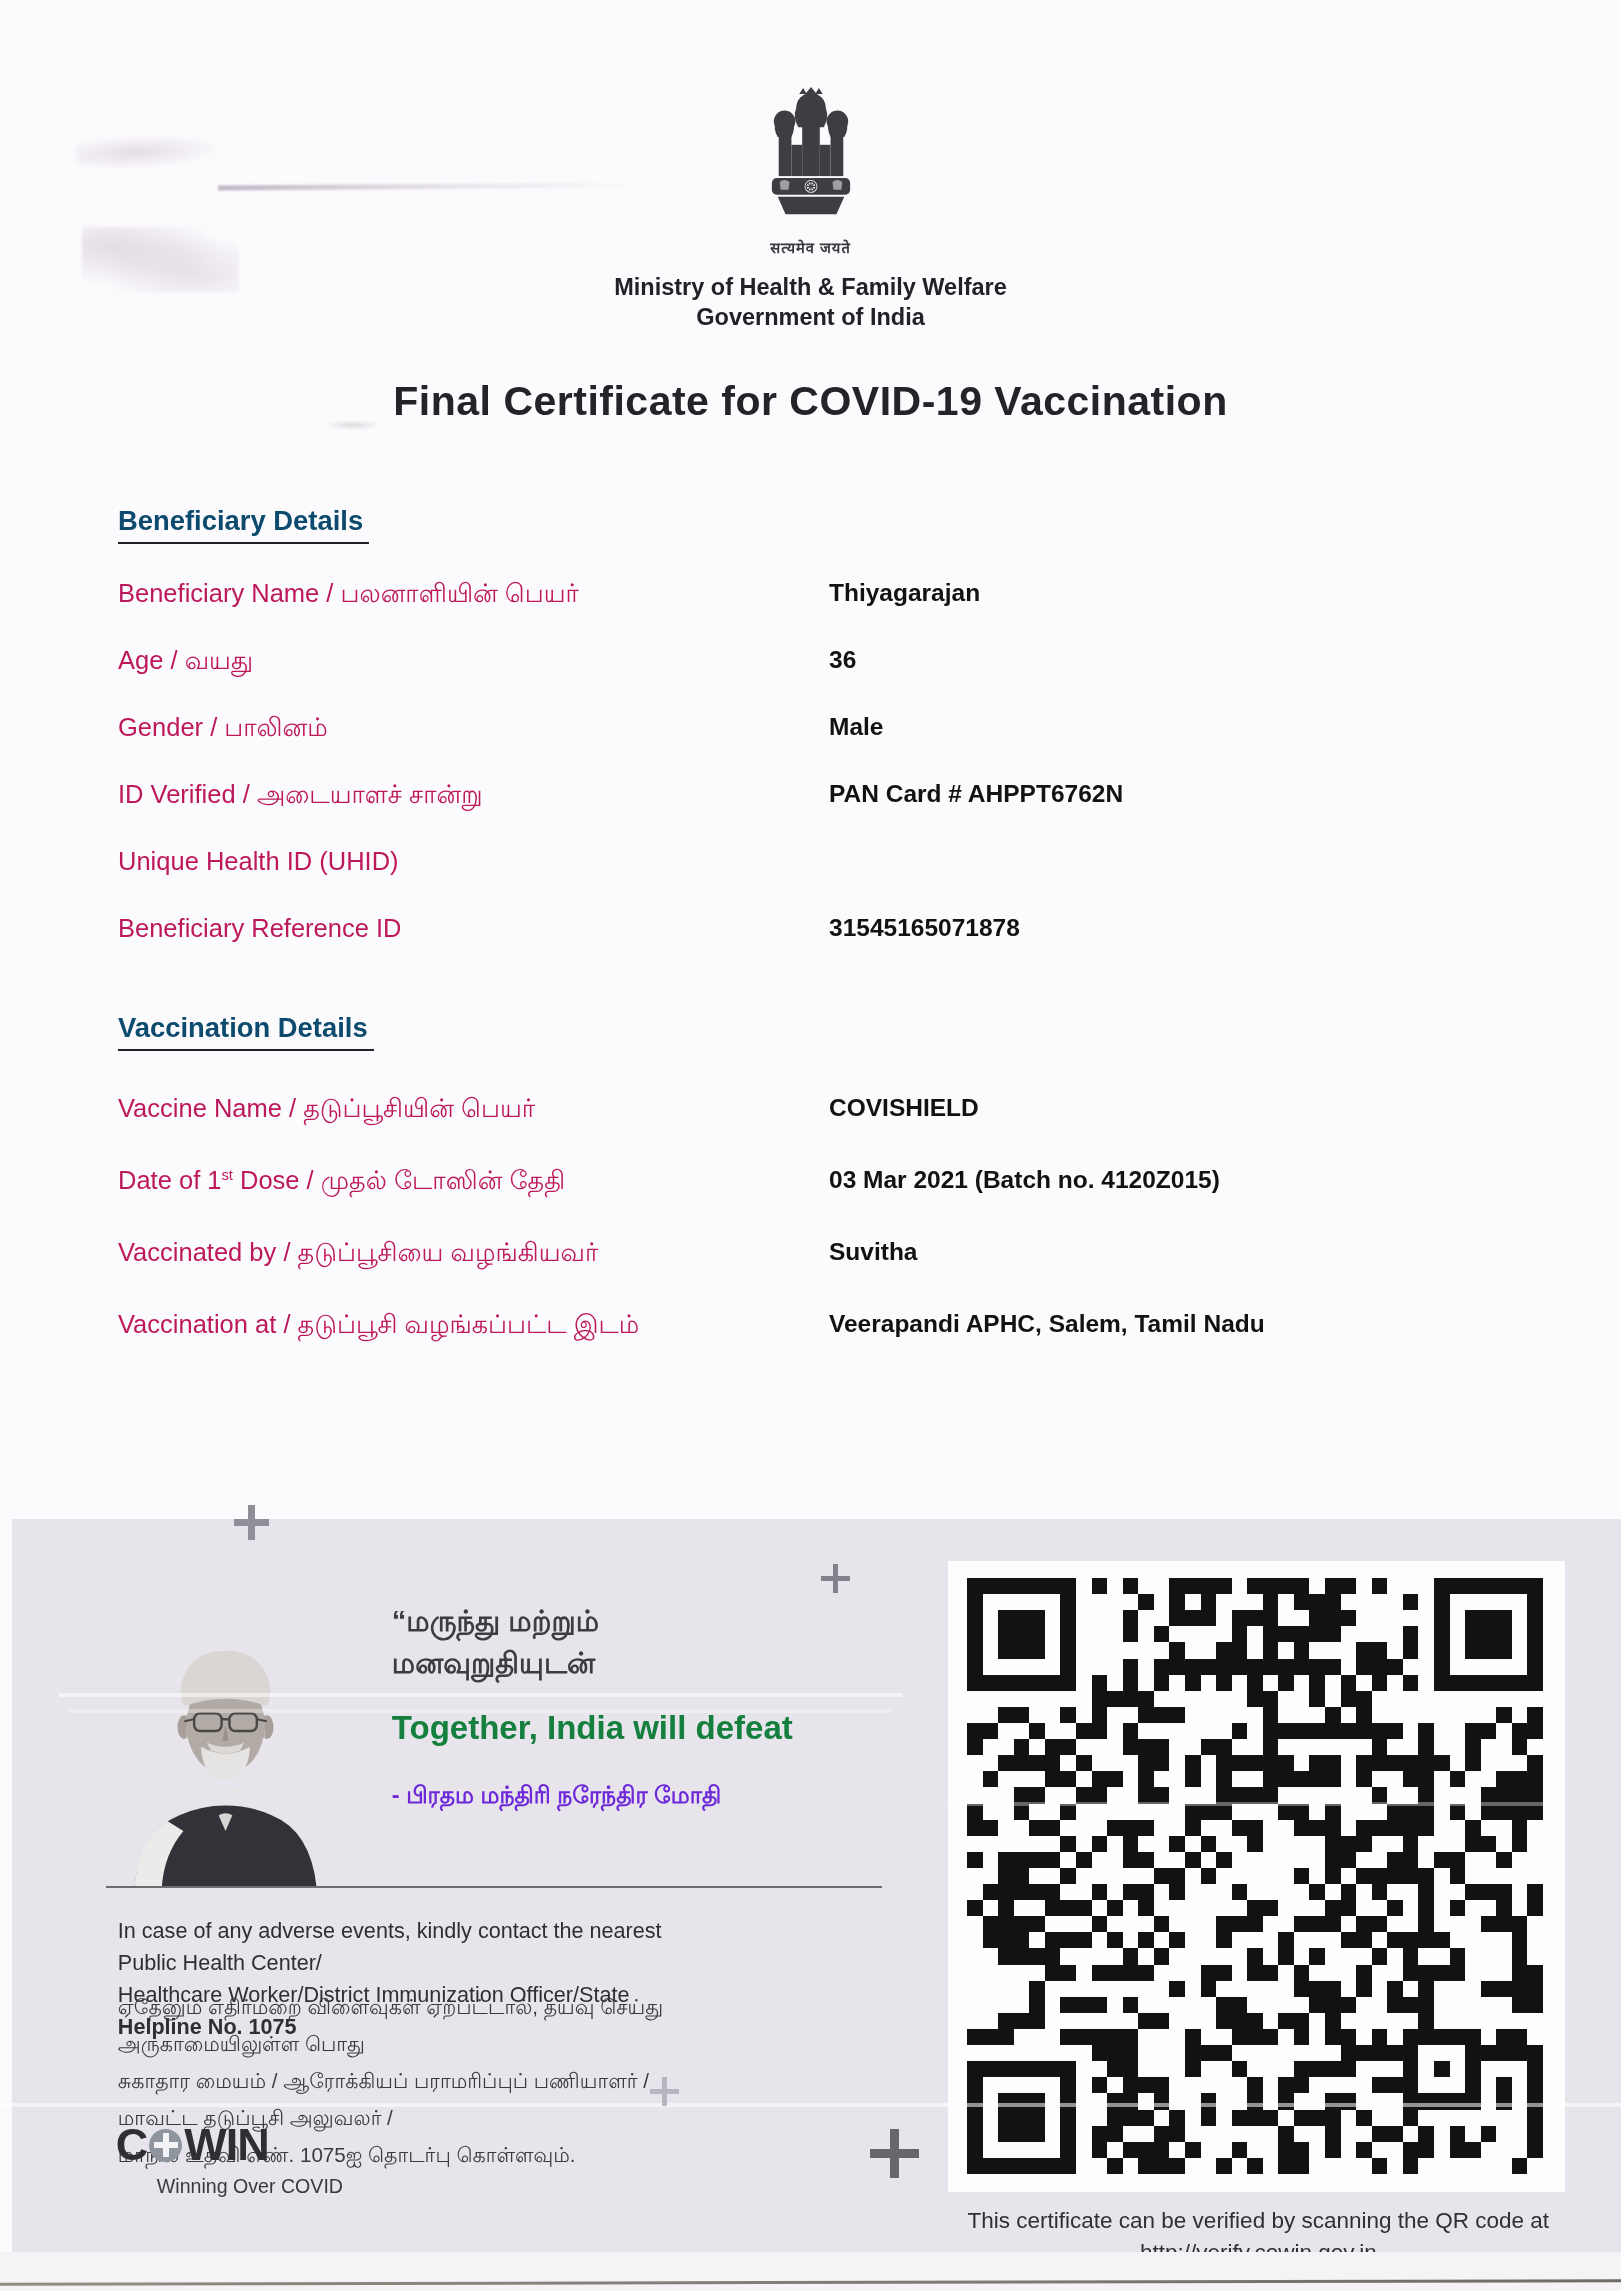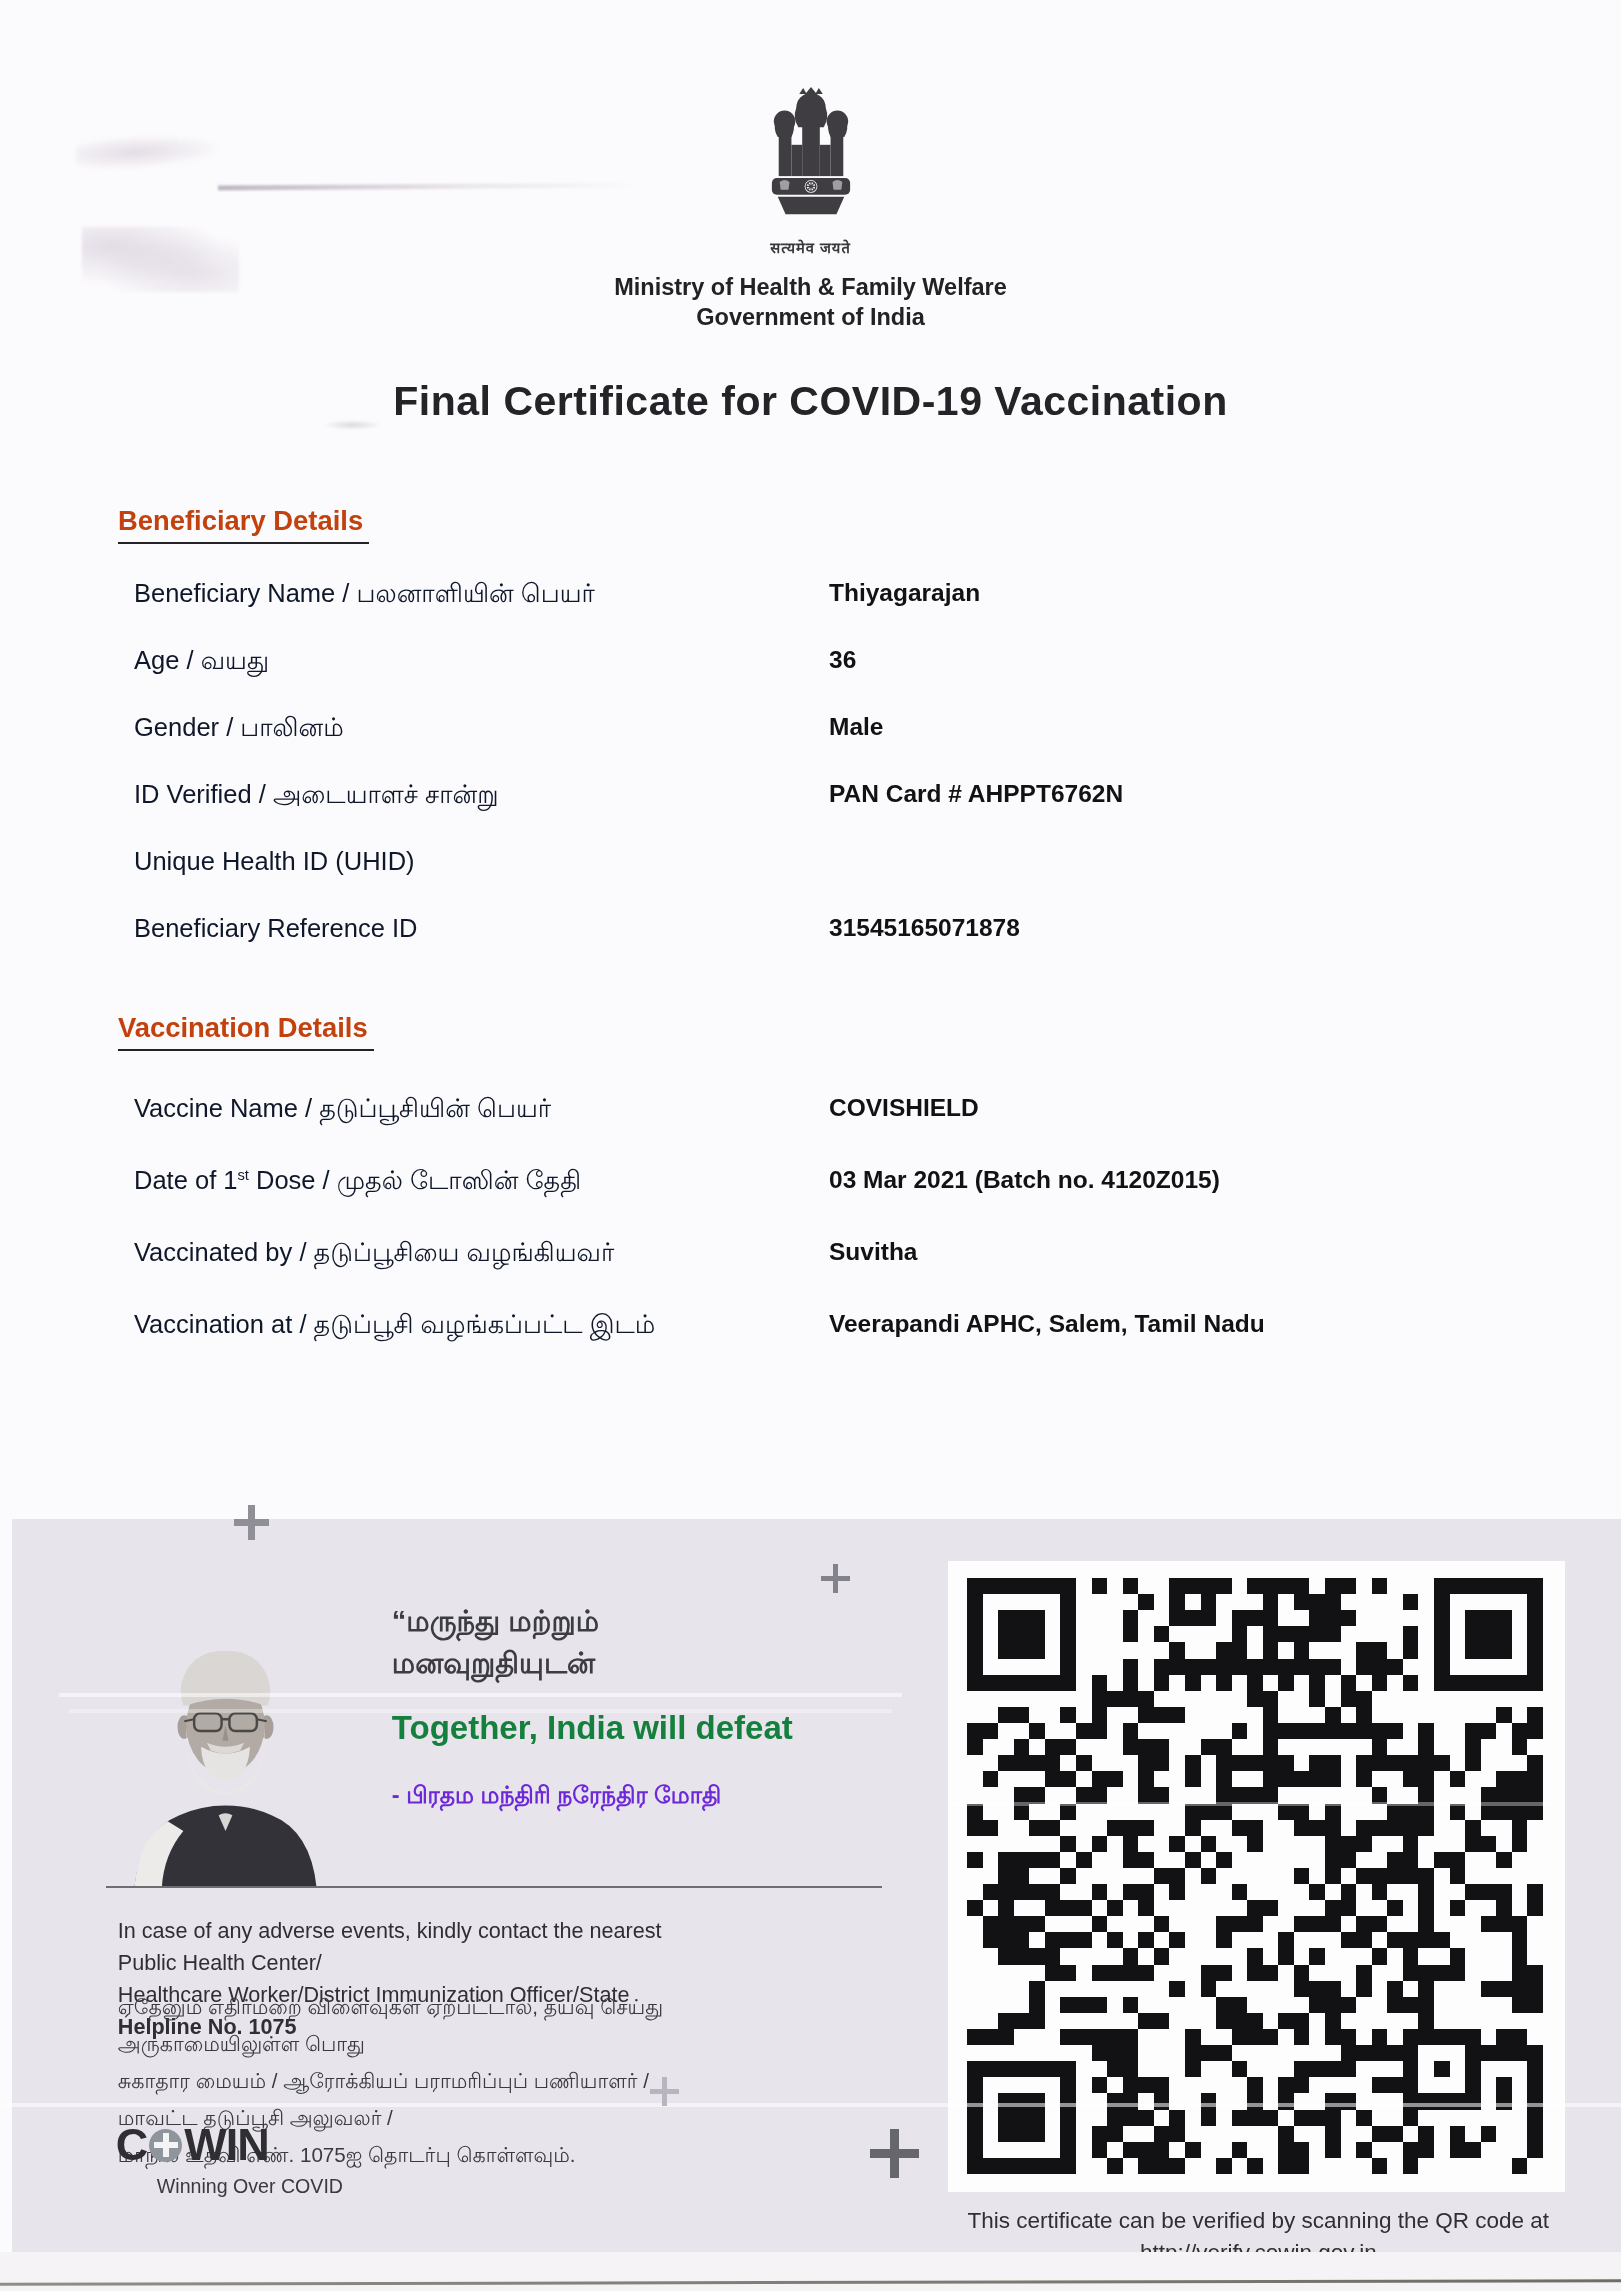--- a/index.html
+++ b/index.html
@@ -38,26 +38,26 @@
   .emblem-wrap{position:absolute;left:0;top:86px;width:100%;text-align:center;}
   .emblem-wrap svg{display:inline-block;}
   .motto{font-size:14.7px;font-weight:bold;color:#3a383d;margin-top:2px;letter-spacing:1px;}
   .ministry{position:absolute;left:0;top:272px;width:100%;text-align:center;
     font-size:23.5px;font-weight:bold;color:#222226;line-height:30px;}
   .cert-title{position:absolute;left:0;top:378px;width:100%;text-align:center;
     font-size:41px;font-weight:bold;color:#242428;letter-spacing:0.5px;}
 
   
   .section{position:absolute;left:118px;width:1392px;}
-  .sec-heading{display:inline-block;font-size:27.4px;font-weight:bold;color:#c2410c;
+  .sec-heading{display:inline-block;font-size:27.4px;font-weight:bold;color:#0c4a6e;
     border-bottom:2.9px solid #232327;padding-bottom:4.9px;padding-right:5.9px;text-align:center;}
   .rows{margin-top:35px;}
   .drow{position:relative;height:67px;}
   .vrow{position:relative;height:72px;}
-  .lbl{position:absolute;left:16px;top:0;font-size:25.5px;color:#0f172a;}
+  .lbl{position:absolute;left:0;top:0;font-size:25.5px;color:#be185d;}
   .lbl sup{font-size:14.7px;}
   .val{position:absolute;left:711px;top:0;font-size:24.5px;font-weight:bold;color:#121214;}
 
   
   .banner{position:absolute;left:11.8px;top:1519px;width:1609px;height:733px;
     background:var(--banner-bg,#e7e4ec);}
   .modi{position:absolute;left:91px;top:104px;width:245px;height:265px;}
   .quote{position:absolute;left:380px;top:81px;width:510px;}
   .quote-ta{font-size:29px;font-weight:bold;color:#3c3c42;line-height:42px;}
   .quote-en{font-size:33px;font-weight:bold;color:#15803d;line-height:59px;margin-top:13.7px;}

